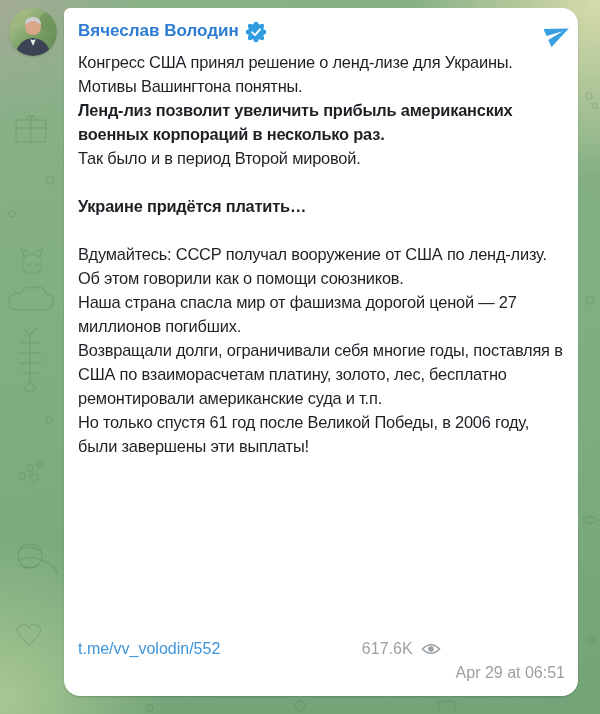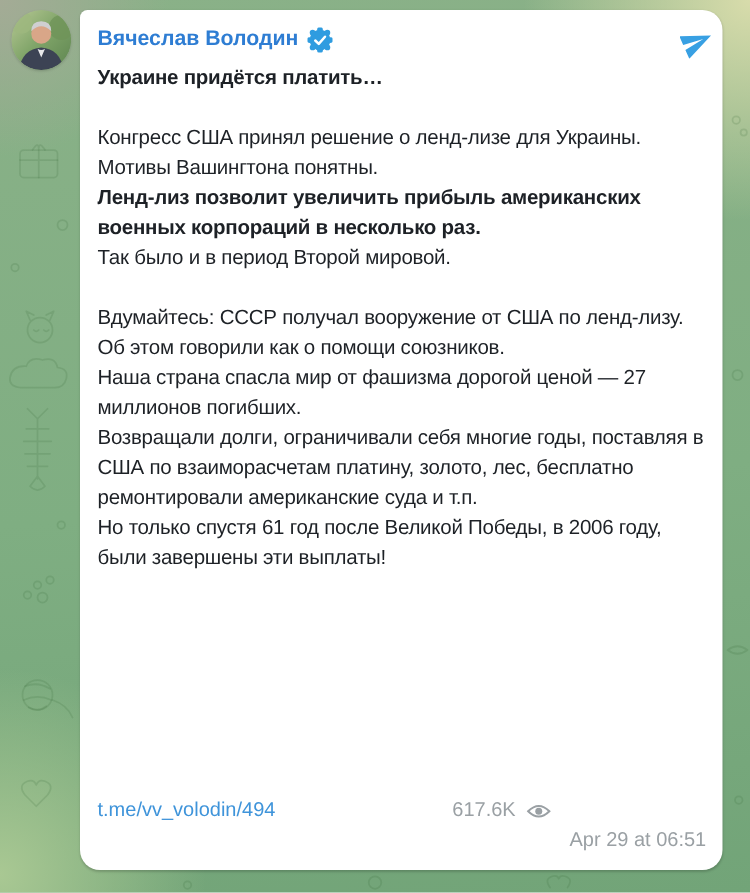--- a/index.html
+++ b/index.html
@@ -143,33 +143,33 @@
       </g>
       <path d="M6.2 10.4 L9 13.1 L14 7.4" fill="none" stroke="#ffffff" stroke-width="2" stroke-linecap="round" stroke-linejoin="round"></path>
     </svg>
   </div>
 
   <svg class="plane" viewBox="0 0 24 24">
     <path d="M2.2 20.8 L23 12 L2.2 3.2 L2.2 10.1 L17 12 L2.2 13.9 Z" fill="var(--plane_blue)" transform="rotate(-24 12 12)"></path>
   </svg>
 
   <div class="post-body">
-      <div class="paragraph"><span class="b">Украине придётся платить…</span></div>
       <div class="paragraph"><span>Конгресс США принял решение о ленд-лизе для Украины.
 Мотивы Вашингтона понятны.
 </span><span class="b">Ленд-лиз позволит увеличить прибыль американских военных корпораций в несколько раз.</span><span>
 Так было и в период Второй мировой.</span></div>
+      <div class="paragraph"><span class="b">Украине придётся платить…</span></div>
       <div class="paragraph"><span>Вдумайтесь: СССР получал вооружение от США по ленд-лизу. Об этом говорили как о помощи союзников.
 Наша страна спасла мир от фашизма дорогой ценой — 27 миллионов погибших.
 Возвращали долги, ограничивали себя многие годы, поставляя в США по взаиморасчетам платину, золото, лес, бесплатно ремонтировали американские суда и т.п.
 Но только спустя 61 год после Великой Победы, в 2006 году, были завершены эти выплаты!</span></div>
     </div>
 
   <div class="footer-row">
-    <a class="post-link">t.me/vv_volodin/494</a>
+    <a class="post-link">t.me/vv_volodin/552</a>
     <div class="meta">
       <span>617.6K</span>
       <svg class="eye" viewBox="0 0 20 14">
         <path d="M1.5 7 Q10 -1.5 18.5 7 Q10 15.5 1.5 7 Z" fill="none" stroke="var(--meta_gray)" stroke-width="1.6"></path>
         <circle cx="10" cy="7" r="2.8" fill="var(--meta_gray)"></circle>
       </svg>
       <span class="date">Apr 29 at 06:51</span>
     </div>
   </div>
 

